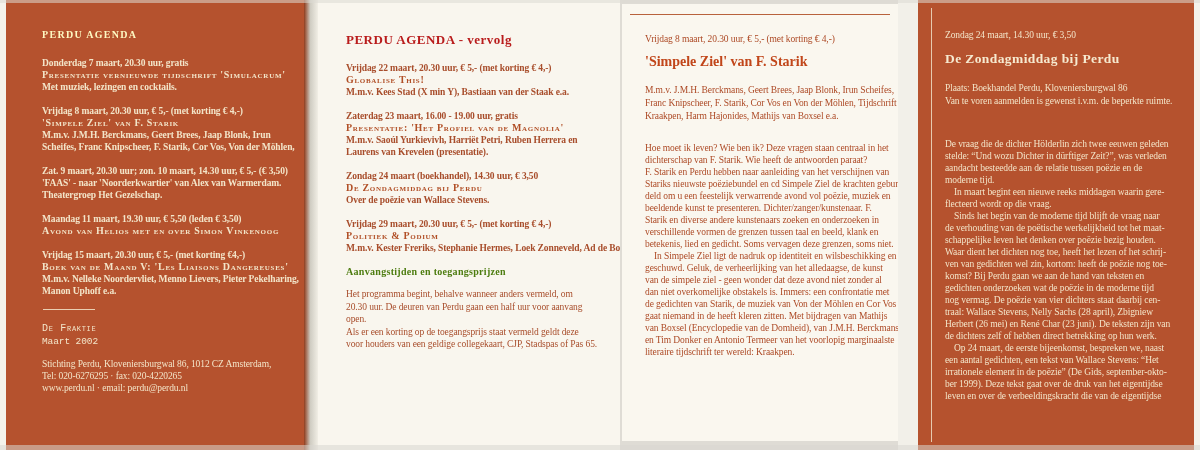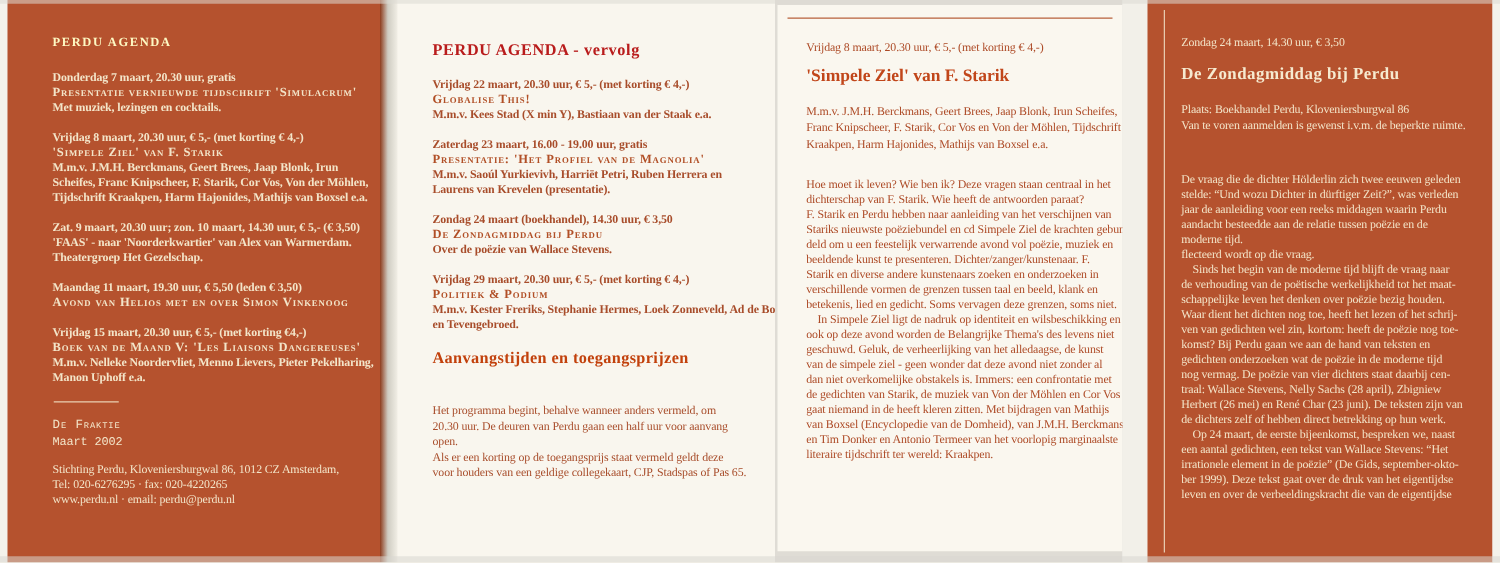--- a/index.html
+++ b/index.html
@@ -27,21 +27,21 @@
   .colophon .line{line-height:12.5px;font-family:Liberation Mono, monospace;}
   .p1-footer{margin-top:10px;}
 
   
   .fold1{left:304px;width:14px;background:linear-gradient(to right,#8e3c1d 0%,#cfccc2 45%,#f1eee5 100%);}
 
   
   .panel2{left:318px;width:302px;padding:32px 0 0 28px;}
   .p2-title{font-size:13px;font-weight:bold;letter-spacing:0.5px;color:#b91c1c;margin-bottom:14px;}
   .p-white .sc{color:#b14f26;}
-  .subhead{font-size:13px;font-weight:bold;letter-spacing:0.3px;color:#c2410c;margin:10px 0 29px;}
+  .subhead{font-size:10px;font-weight:bold;letter-spacing:0.3px;color:#4d7c0f;margin:10px 0 11px;}
   .p2-para .line{line-height:12.6px;}
 
   
   .p3back{position:absolute;left:620px;top:0;width:278px;height:450px;background:#dfdcd5;}
   .p3card{position:absolute;left:622px;top:4px;width:276px;height:437px;background:#faf7ef;color:#ad4a26;
           box-sizing:border-box;padding:29px 0 0 23px;font-family:"Liberation Serif","DejaVu Serif",serif;}
   .p3rule{position:absolute;left:8px;top:10px;width:260px;height:1px;background:#b8623c;}
   .p3-date{margin-bottom:9px;}
   .p3-title{font-size:14px;font-weight:bold;color:#c1461a;margin-bottom:14px;}
   .p3-credits{margin-bottom:19px;}
@@ -73,21 +73,20 @@
     <div class="entry">
         <div class="line">Donderdag 7 maart, 20.30 uur, gratis</div>
         <div class="line sc">Presentatie vernieuwde tijdschrift 'Simulacrum'</div>
         <div class="line">Met muziek, lezingen en cocktails.</div>
       </div>
     <div class="entry">
         <div class="line">Vrijdag 8 maart, 20.30 uur, € 5,- (met korting € 4,-)</div>
         <div class="line sc">'Simpele Ziel' van F. Starik</div>
         <div class="line">M.m.v. J.M.H. Berckmans, Geert Brees, Jaap Blonk, Irun</div>
         <div class="line">Scheifes, Franc Knipscheer, F. Starik, Cor Vos, Von der Möhlen,</div>
-        <div class="line">Tijdschrift Kraakpen, Harm Hajonides, Mathijs van Boxsel e.a.</div>
       </div>
     <div class="entry">
         <div class="line">Zat. 9 maart, 20.30 uur; zon. 10 maart, 14.30 uur, € 5,- (€ 3,50)</div>
         <div class="line">'FAAS' - naar 'Noorderkwartier' van Alex van Warmerdam.</div>
         <div class="line">Theatergroep Het Gezelschap.</div>
       </div>
     <div class="entry">
         <div class="line">Maandag 11 maart, 19.30 uur, € 5,50 (leden € 3,50)</div>
         <div class="line sc">Avond van Helios met en over Simon Vinkenoog</div>
       </div>
@@ -126,21 +125,20 @@
       </div>
     <div class="entry">
         <div class="line">Zondag 24 maart (boekhandel), 14.30 uur, € 3,50</div>
         <div class="line sc">De Zondagmiddag bij Perdu</div>
         <div class="line">Over de poëzie van Wallace Stevens.</div>
       </div>
     <div class="entry">
         <div class="line">Vrijdag 29 maart, 20.30 uur,  € 5,- (met korting € 4,-)</div>
         <div class="line sc">Politiek &amp; Podium</div>
         <div class="line">M.m.v. Kester Freriks, Stephanie Hermes, Loek Zonneveld, Ad de Bont</div>
-        <div class="line">en Tevengebroed.</div>
       </div>
     <div class="subhead">Aanvangstijden en toegangsprijzen</div>
     <div class="p2-para">
         <div class="line">Het programma begint, behalve wanneer anders vermeld, om</div>
         <div class="line">20.30 uur. De deuren van Perdu gaan een half uur voor aanvang</div>
         <div class="line">open.</div>
         <div class="line">Als er een korting op de toegangsprijs staat vermeld geldt deze</div>
         <div class="line">voor houders van een geldige collegekaart, CJP, Stadspas of Pas 65.</div>
       </div>
   </div>
@@ -159,21 +157,20 @@
         <div class="line">Hoe moet ik leven? Wie ben ik? Deze vragen staan centraal in het</div>
         <div class="line">dichterschap van F. Starik. Wie heeft de antwoorden paraat?</div>
         <div class="line">F. Starik en Perdu hebben naar aanleiding van het verschijnen van</div>
         <div class="line">Stariks nieuwste poëziebundel en cd Simpele Ziel de krachten gebun-</div>
         <div class="line">deld om u een feestelijk verwarrende avond vol poëzie, muziek en</div>
         <div class="line">beeldende kunst te presenteren. Dichter/zanger/kunstenaar. F.</div>
         <div class="line">Starik en diverse andere kunstenaars zoeken en onderzoeken in</div>
         <div class="line">verschillende vormen de grenzen tussen taal en beeld, klank en</div>
         <div class="line">betekenis, lied en gedicht. Soms vervagen deze grenzen, soms niet.</div>
         <div class="line ind">In Simpele Ziel ligt de nadruk op identiteit en wilsbeschikking en</div>
-        <div class="line">ook op deze avond worden de Belangrijke Thema's des levens niet</div>
         <div class="line">geschuwd. Geluk, de verheerlijking van het alledaagse, de kunst</div>
         <div class="line">van de simpele ziel - geen wonder dat deze avond niet zonder al</div>
         <div class="line">dan niet overkomelijke obstakels is. Immers: een confrontatie met</div>
         <div class="line">de gedichten van Starik, de muziek van Von der Möhlen en Cor Vos</div>
         <div class="line">gaat niemand in de heeft kleren zitten. Met bijdragen van Mathijs</div>
         <div class="line">van Boxsel (Encyclopedie van de Domheid), van J.M.H. Berckmans die</div>
         <div class="line">en Tim Donker en Antonio Termeer van het voorlopig marginaalste</div>
         <div class="line">literaire tijdschrift ter wereld: Kraakpen.</div>
       </div>
   </div>
@@ -183,23 +180,23 @@
   <div class="panel p-terra panel4">
     <div class="p4-date line">Zondag 24 maart, 14.30 uur, € 3,50</div>
     <div class="p4-title">De Zondagmiddag bij Perdu</div>
     <div class="p4-place">
         <div class="line">Plaats: Boekhandel Perdu, Kloveniersburgwal 86</div>
         <div class="line">Van te voren aanmelden is gewenst i.v.m. de beperkte ruimte.</div>
       </div>
     <div class="p4-body">
         <div class="line">De vraag die de dichter Hölderlin zich twee eeuwen geleden</div>
         <div class="line">stelde: “Und wozu Dichter in dürftiger Zeit?”, was verleden</div>
-        <div class="line">jaar de aanleiding voor een reeks middagen waarin Perdu</div>
         <div class="line">aandacht besteedde aan de relatie tussen poëzie en de</div>
         <div class="line">moderne tijd.</div>
+        <div class="line ind">In maart begint een nieuwe reeks middagen waarin gere-</div>
         <div class="line">flecteerd wordt op die vraag.</div>
         <div class="line ind">Sinds het begin van de moderne tijd blijft de vraag naar</div>
         <div class="line">de verhouding van de poëtische werkelijkheid tot het maat-</div>
         <div class="line">schappelijke leven het denken over poëzie bezig houden.</div>
         <div class="line">Waar dient het dichten nog toe, heeft het lezen of het schrij-</div>
         <div class="line">ven van gedichten wel zin, kortom: heeft de poëzie nog toe-</div>
         <div class="line">komst? Bij Perdu gaan we aan de hand van teksten en</div>
         <div class="line">gedichten onderzoeken wat de poëzie in de moderne tijd</div>
         <div class="line">nog vermag. De poëzie van vier dichters staat daarbij cen-</div>
         <div class="line">traal: Wallace Stevens, Nelly Sachs (28 april), Zbigniew</div>

